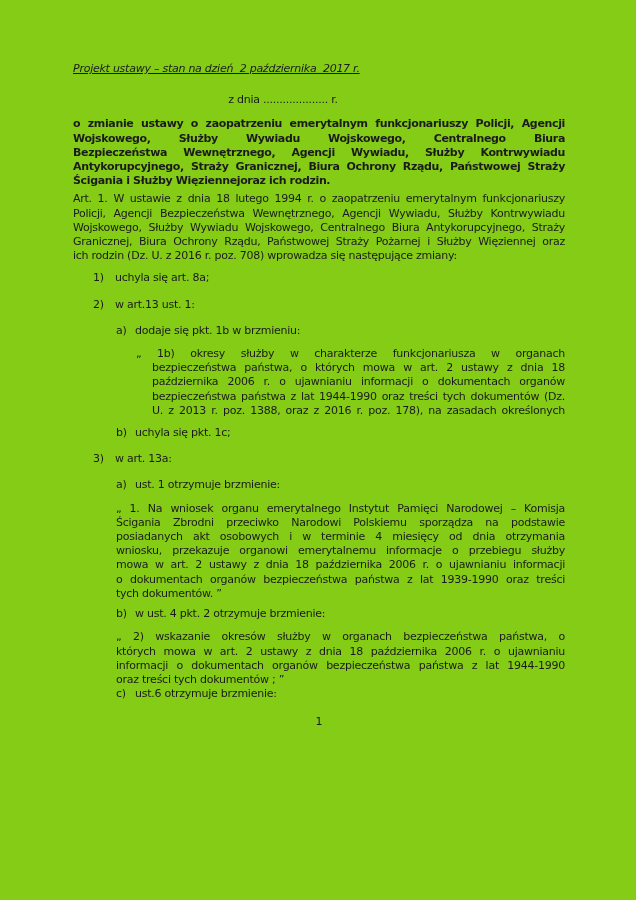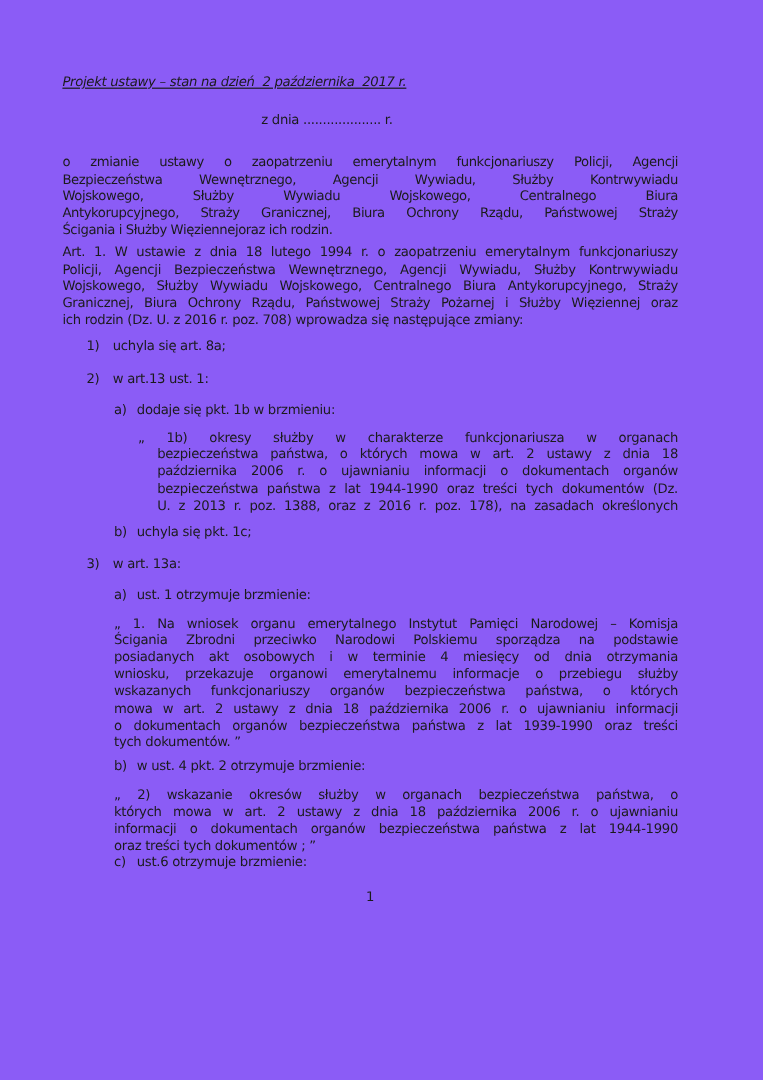--- a/index.html
+++ b/index.html
@@ -1,21 +1,21 @@
 <!DOCTYPE html>
 <html><head>
 <meta charset="utf-8">
 <style>
   html,body { margin:0; padding:0; background:#ffffff; }
   .page {
     position: relative;
     width: 636px; height: 900px;
     box-sizing: border-box;
-    padding: 62px 71px 0 52px;
-    background: #8b5cf6;
+    padding: 62px 71px 0 73px;
+    background: #84cc16;
     color: #1b1b1b;
     font-family: "DejaVu Sans", "Liberation Sans", sans-serif;
     font-size: 11px;
     line-height: 14.2px;
     letter-spacing: -0.25px;
     overflow: hidden;
   }
   .header-note {
     font-style: italic;
     text-decoration: underline;
@@ -27,22 +27,22 @@
     font-weight: bold;
     font-size: 12px;
     letter-spacing: 0.4px;
   }
   .date-line {
     margin-top: 17px;
     text-align: center;
     padding-right: 72px;
   }
   .intro {
-    margin-top: 21px;
-    font-weight: normal;
+    margin-top: 10px;
+    font-weight: bold;
     letter-spacing: -0.35px;
   }
   .art1 { margin-top: 4px; }
   .jl {
     text-align: justify;
     text-align-last: justify;
     white-space: nowrap;
   }
   .jl-last { text-align-last: left; }
   .li { display: flex; }
@@ -72,22 +72,22 @@
 
 <div class="page">
 
   <div class="header-note">Projekt ustawy – stan na dzień  2 października  2017 r.</div>
 
 
   <div class="date-line">z dnia .................... r.</div>
 
   <div class="intro">
     <div class="jl">o zmianie ustawy o zaopatrzeniu emerytalnym funkcjonariuszy Policji, Agencji</div>
+    <div class="jl">Wojskowego, Służby Wywiadu Wojskowego, Centralnego Biura</div>
     <div class="jl">Bezpieczeństwa Wewnętrznego, Agencji Wywiadu, Służby Kontrwywiadu</div>
-    <div class="jl">Wojskowego, Służby Wywiadu Wojskowego, Centralnego Biura</div>
     <div class="jl">Antykorupcyjnego, Straży Granicznej, Biura Ochrony Rządu, Państwowej Straży</div>
     <div class="jl jl-last">Ścigania i Służby Więziennejoraz ich rodzin.</div>
   </div>
 
   <div class="art1">
     <div class="jl"><b>Art. 1.</b><span> W ustawie z dnia 18 lutego 1994 r. o zaopatrzeniu emerytalnym funkcjonariuszy</span></div>
     <div class="jl">Policji, Agencji Bezpieczeństwa Wewnętrznego, Agencji Wywiadu, Służby Kontrwywiadu</div>
     <div class="jl">Wojskowego, Służby Wywiadu Wojskowego, Centralnego Biura Antykorupcyjnego, Straży</div>
     <div class="jl">Granicznej, Biura Ochrony Rządu, Państwowej Straży Pożarnej i Służby Więziennej oraz</div>
     <div class="jl jl-last">ich rodzin (Dz. U. z 2016 r. poz. 708) wprowadza się następujące zmiany:</div>
@@ -129,21 +129,20 @@
   <div class="li lvl2 mt12">
     <span class="mk">a)</span>
     <span>ust. 1 otrzymuje brzmienie:</span>
   </div>
 
   <div class="quote q23 mt9">
     <div class="jl">„ 1. Na wniosek organu emerytalnego Instytut Pamięci Narodowej – Komisja</div>
     <div class="jl">Ścigania Zbrodni przeciwko Narodowi Polskiemu sporządza na podstawie</div>
     <div class="jl">posiadanych akt osobowych i w terminie 4 miesięcy od dnia otrzymania</div>
     <div class="jl">wniosku, przekazuje organowi emerytalnemu informacje o przebiegu służby</div>
-    <div class="jl">wskazanych funkcjonariuszy organów bezpieczeństwa państwa, o których</div>
     <div class="jl">mowa w art. 2 ustawy z dnia 18 października 2006 r. o ujawnianiu informacji</div>
     <div class="jl">o dokumentach organów bezpieczeństwa państwa z lat 1939-1990 oraz treści</div>
     <div class="jl jl-last">tych dokumentów. ”</div>
   </div>
 
   <div class="li lvl2 mt6">
     <span class="mk">b)</span>
     <span>w ust. 4 pkt. 2 otrzymuje brzmienie:</span>
   </div>
 

